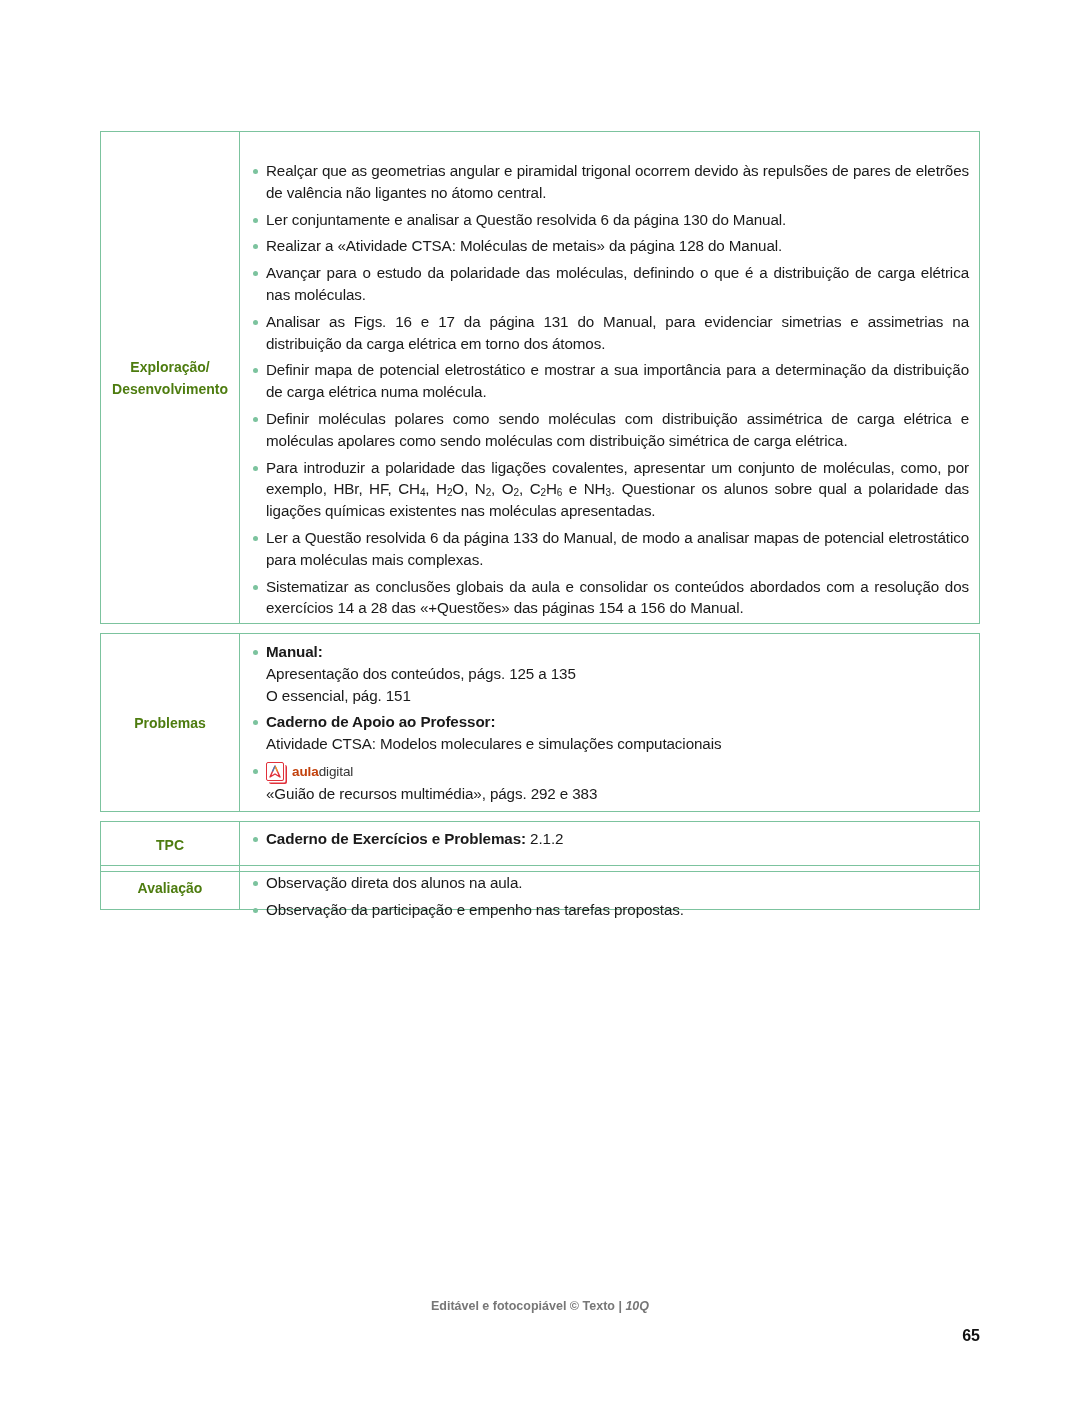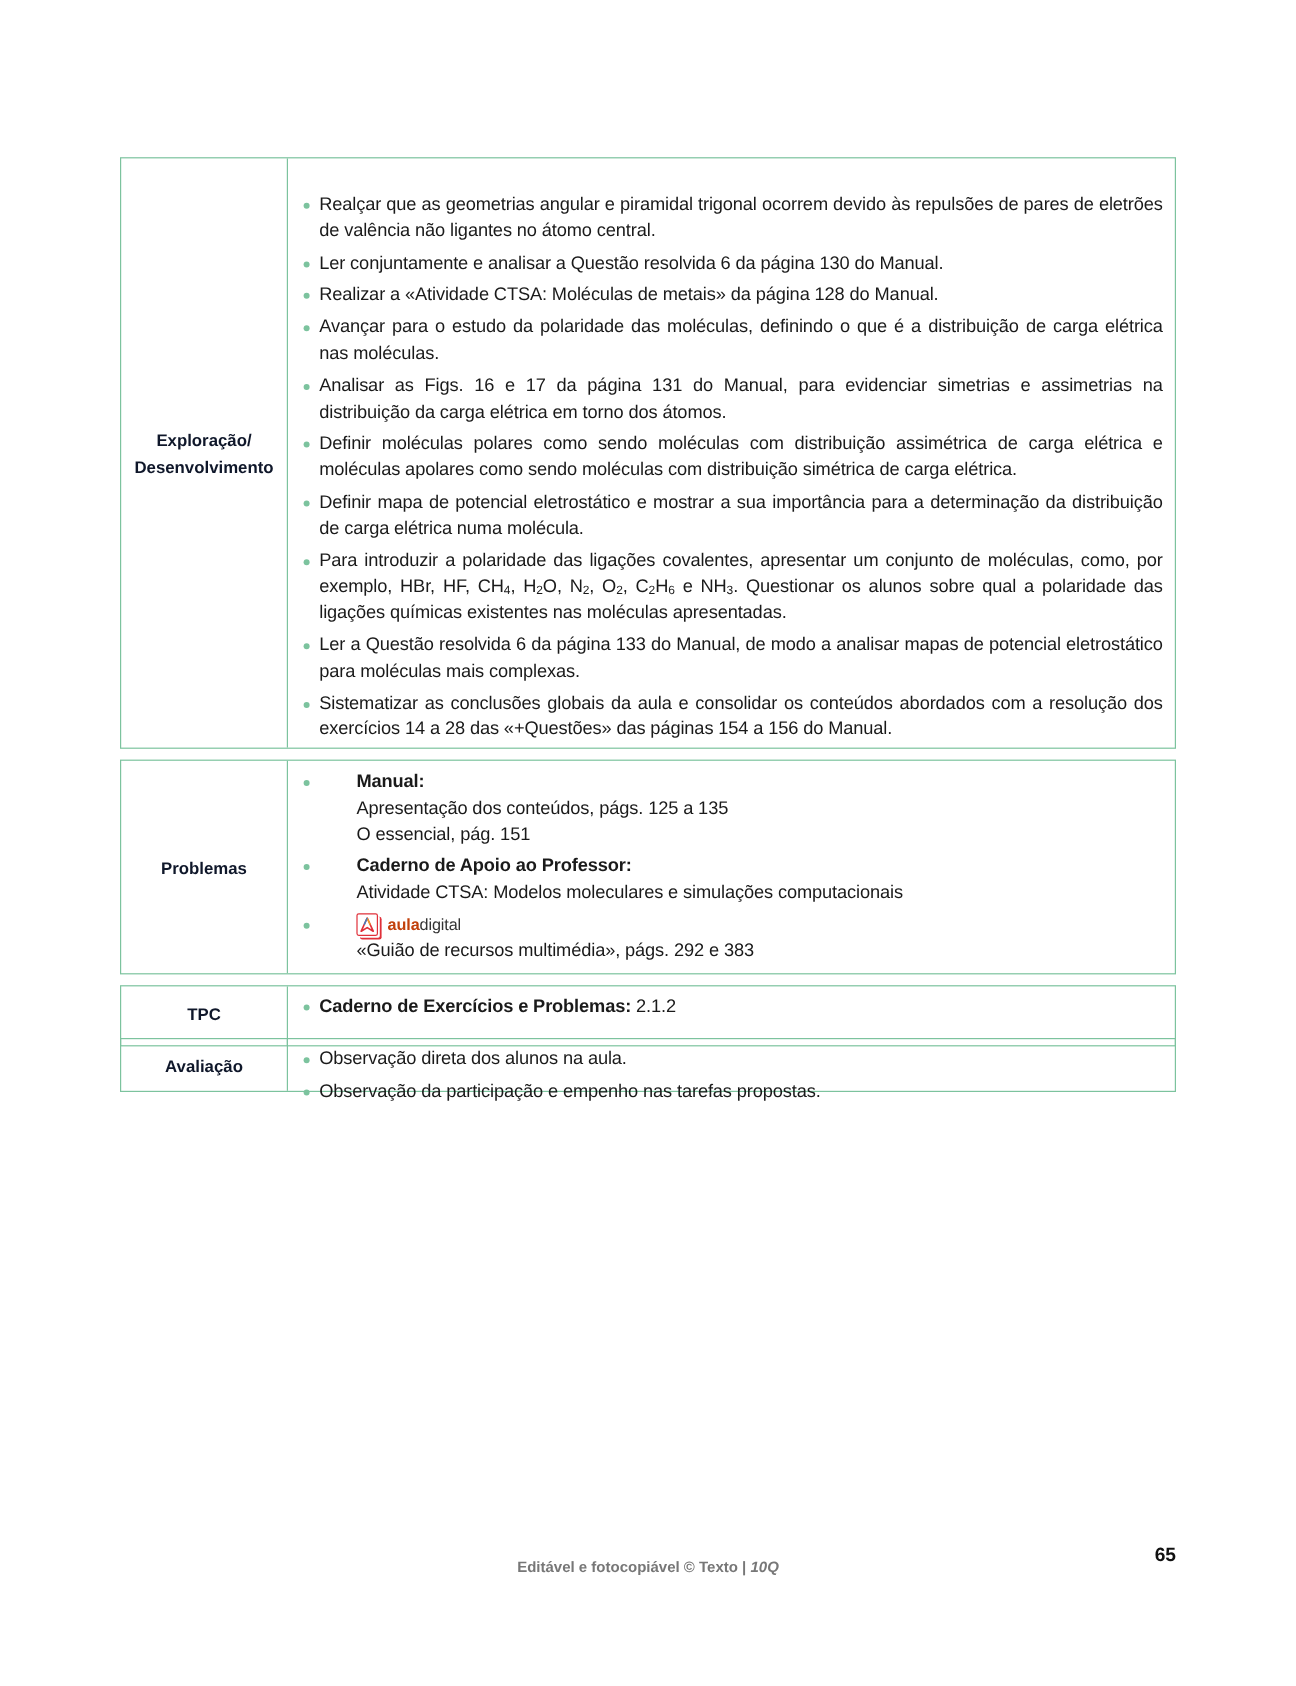--- a/index.html
+++ b/index.html
@@ -11,74 +11,74 @@
   .tbl {
     position: absolute; left: 100px; width: 880px;
     border: 1.5px solid #7cc39e; box-sizing: border-box;
     display: flex;
   }
   .lbl {
     width: 138px; flex: 0 0 138px;
     border-right: 1.5px solid #7cc39e;
     display: flex; align-items: center; justify-content: center;
     text-align: center; font-weight: bold; font-size: 14px; line-height: 22px;
-    color: #0f172a;
+    color: #4d7c0f;
   }
   .content { flex: 1; padding: 0 10px 0 12px; box-sizing: border-box; }
   ul { list-style: none; margin: 0; padding: 0; }
   li {
     position: relative; padding-left: 14px;
     font-size: 15.2px; line-height: 21.8px; text-align: justify;
     margin-bottom: 5px; letter-spacing: -0.1px;
   }
   li::before {
     content: ""; position: absolute; left: 1px; top: 9px;
     width: 5px; height: 5px; border-radius: 50%; background: #7cc39e;
   }
   li .b { font-weight: bold; }
-  li .line { display: block; margin-left: 31px; }
+  li .line { display: block; }
   sub { font-size: 10px; vertical-align: -2px; line-height: 0; }
   .logo { display: inline-flex; align-items: center; vertical-align: middle; }
   .logo-box {
     width: 18px; height: 19px; border: 1.5px solid #e0303a; border-radius: 2px;
     display: inline-flex; align-items: center; justify-content: center;
     box-sizing: border-box; margin-right: 8px; position: relative;
     box-shadow: 2px 2px 0 -0.5px #ffffff, 3px 3px 0 0 #e0303a;
   }
   .logo-text { font-size: 13.5px; color: #333; }
   .logo-text b { font-weight: bold; color: #c2410c; }
   .footer {
     position: absolute; top: 1299px; left: 0; width: 1080px;
     text-align: center; font-size: 12.5px; font-weight: bold; color: #777;
   }
   .footer i { font-style: italic; text-align: right; }
   .pagenum {
-    position: absolute; top: 1288px; left: 955px; width: 25px; text-align: right;
+    position: absolute; top: 1327px; left: 955px; width: 25px; text-align: right;
     font-size: 16px; font-weight: bold; color: #111;
   }
 </style>
 </head>
 <body>
 
 <div class="tbl" style="top:131px; height:493px;">
   <div class="lbl">
     <div>
       <div>Exploração/</div>
       <div>Desenvolvimento</div>
     </div>
   </div>
   <div class="content" style="padding-top:28px;">
     <ul>
       <li>Realçar que as geometrias angular e piramidal trigonal ocorrem devido às repulsões de pares de eletrões de valência não ligantes no átomo central.</li>
       <li>Ler conjuntamente e analisar a Questão resolvida 6 da página 130 do Manual.</li>
       <li>Realizar a «Atividade CTSA: Moléculas de metais» da página 128 do Manual.</li>
       <li>Avançar para o estudo da polaridade das moléculas, definindo o que é a distribuição de carga elétrica nas moléculas.</li>
       <li>Analisar as Figs. 16 e 17 da página 131 do Manual, para evidenciar simetrias e assimetrias na distribuição da carga elétrica em torno dos átomos.</li>
+      <li>Definir mapa de potencial eletrostático e mostrar a sua importância para a determinação da distribuição de carga elétrica numa molécula.</li>
       <li>Definir moléculas polares como sendo moléculas com distribuição assimétrica de carga elétrica e moléculas apolares como sendo moléculas com distribuição simétrica de carga elétrica.</li>
-      <li>Definir mapa de potencial eletrostático e mostrar a sua importância para a determinação da distribuição de carga elétrica numa molécula.</li>
       <li id="mol-item"><span>Para introduzir a polaridade das ligações covalentes, apresentar um conjunto de moléculas, como,  por exemplo, </span><span>HBr</span><span>, </span><span>HF</span><span>, </span><span>CH<sub>4</sub></span><span>, </span><span>H<sub>2</sub>O</span><span>, </span><span>N<sub>2</sub></span><span>, </span><span>O<sub>2</sub></span><span>, </span><span>C<sub>2</sub>H<sub>6</sub></span><span> e </span><span>NH<sub>3</sub></span><span>. Questionar os alunos sobre qual a polaridade das ligações químicas existentes nas moléculas apresentadas.</span></li>
       <li>Ler a Questão resolvida 6 da página 133 do Manual, de modo a analisar mapas de potencial eletrostático para moléculas mais complexas.</li>
       <li>Sistematizar as conclusões globais da aula e consolidar os conteúdos abordados com a resolução dos exercícios 14 a 28 das «+Questões» das páginas 154 a 156 do Manual.</li>
     </ul>
   </div>
 </div>
 
 <div class="tbl" style="top:633px; height:179px;">
   <div class="lbl">Problemas</div>
   <div class="content" style="padding-top:7px;">

